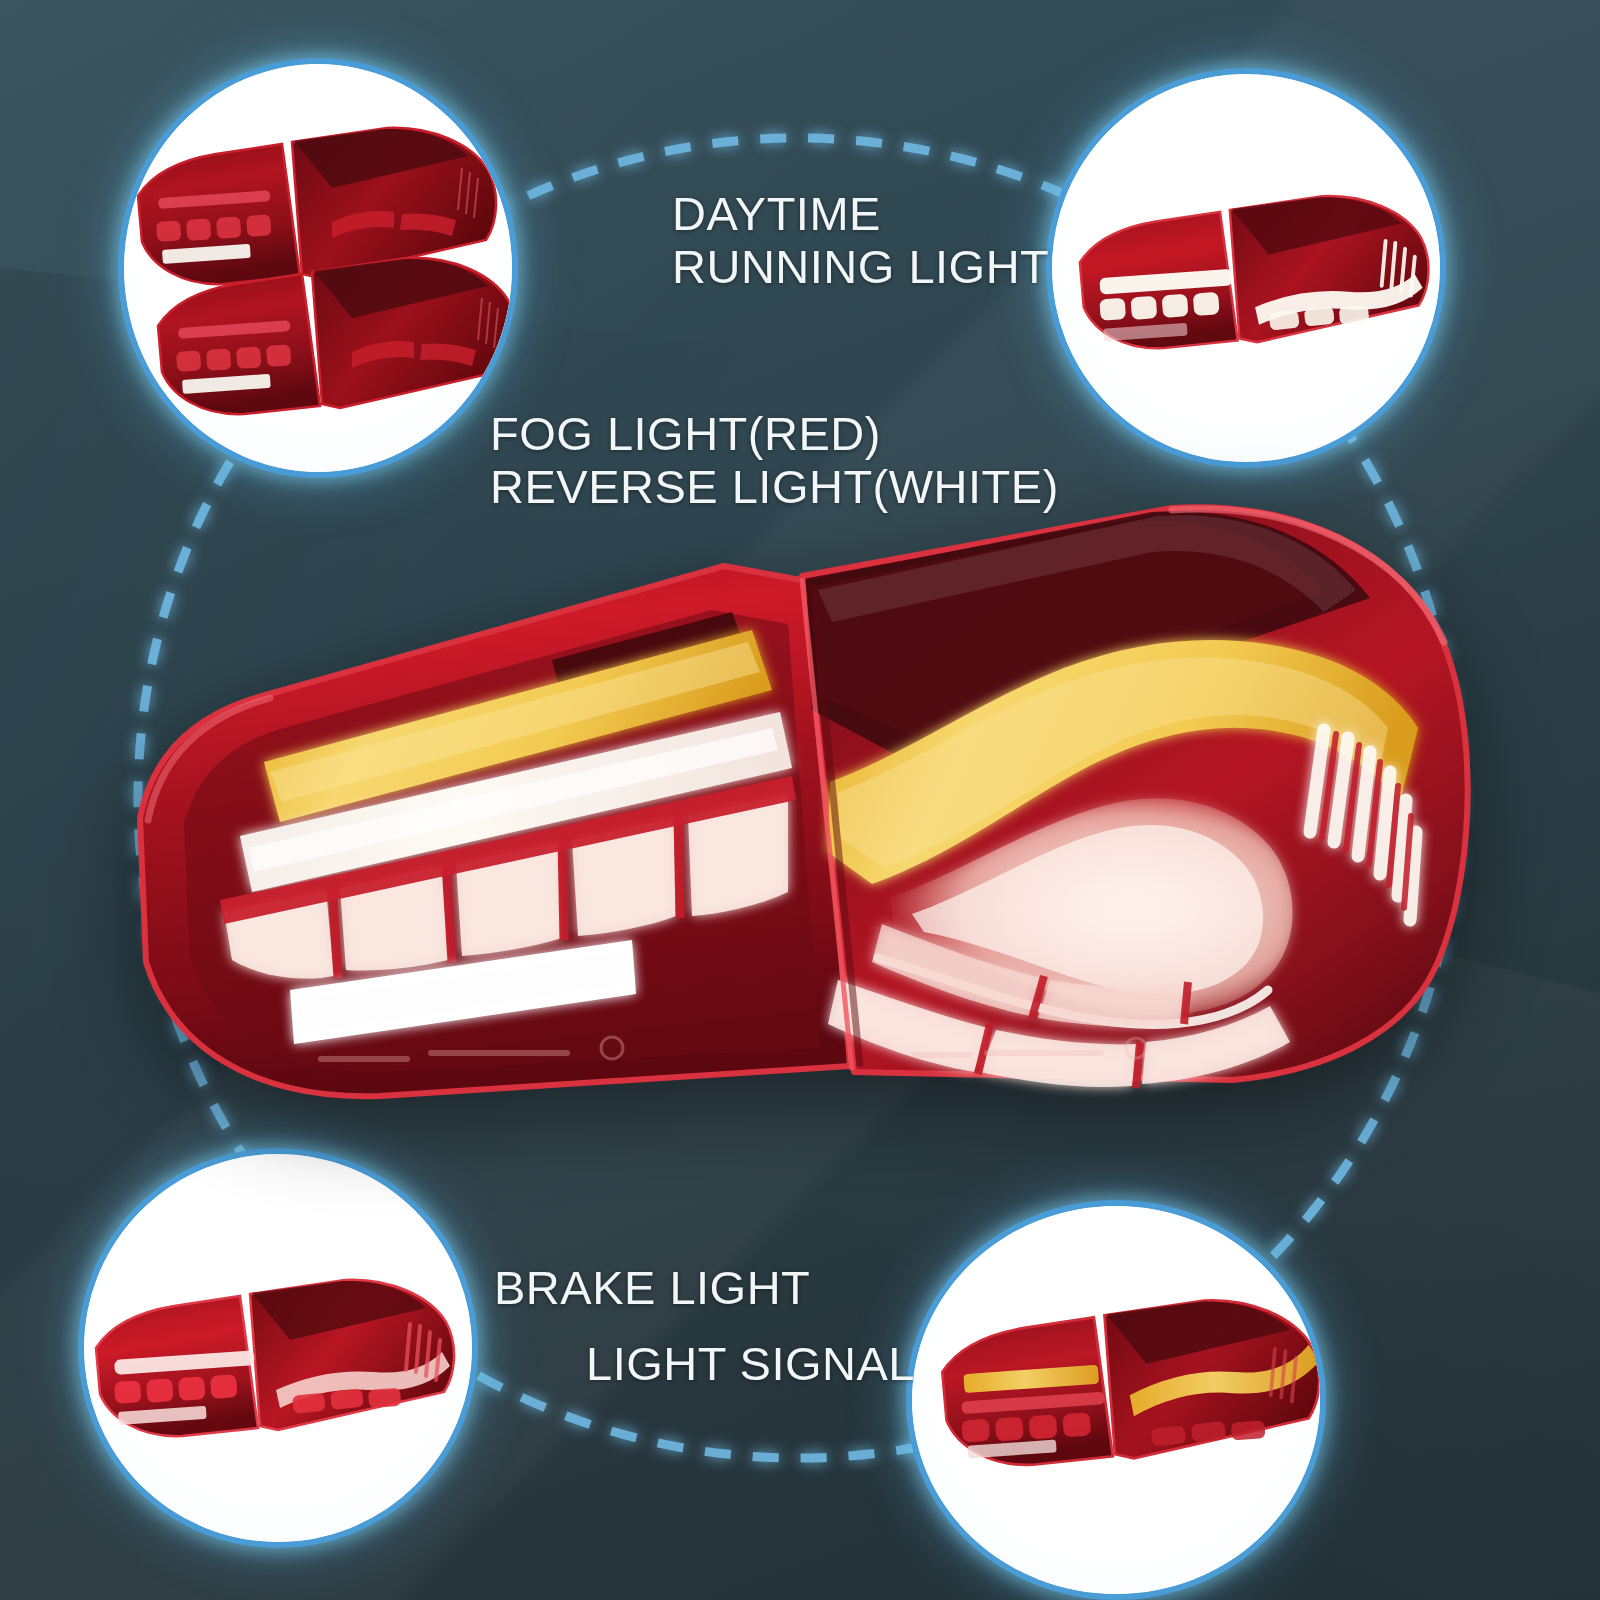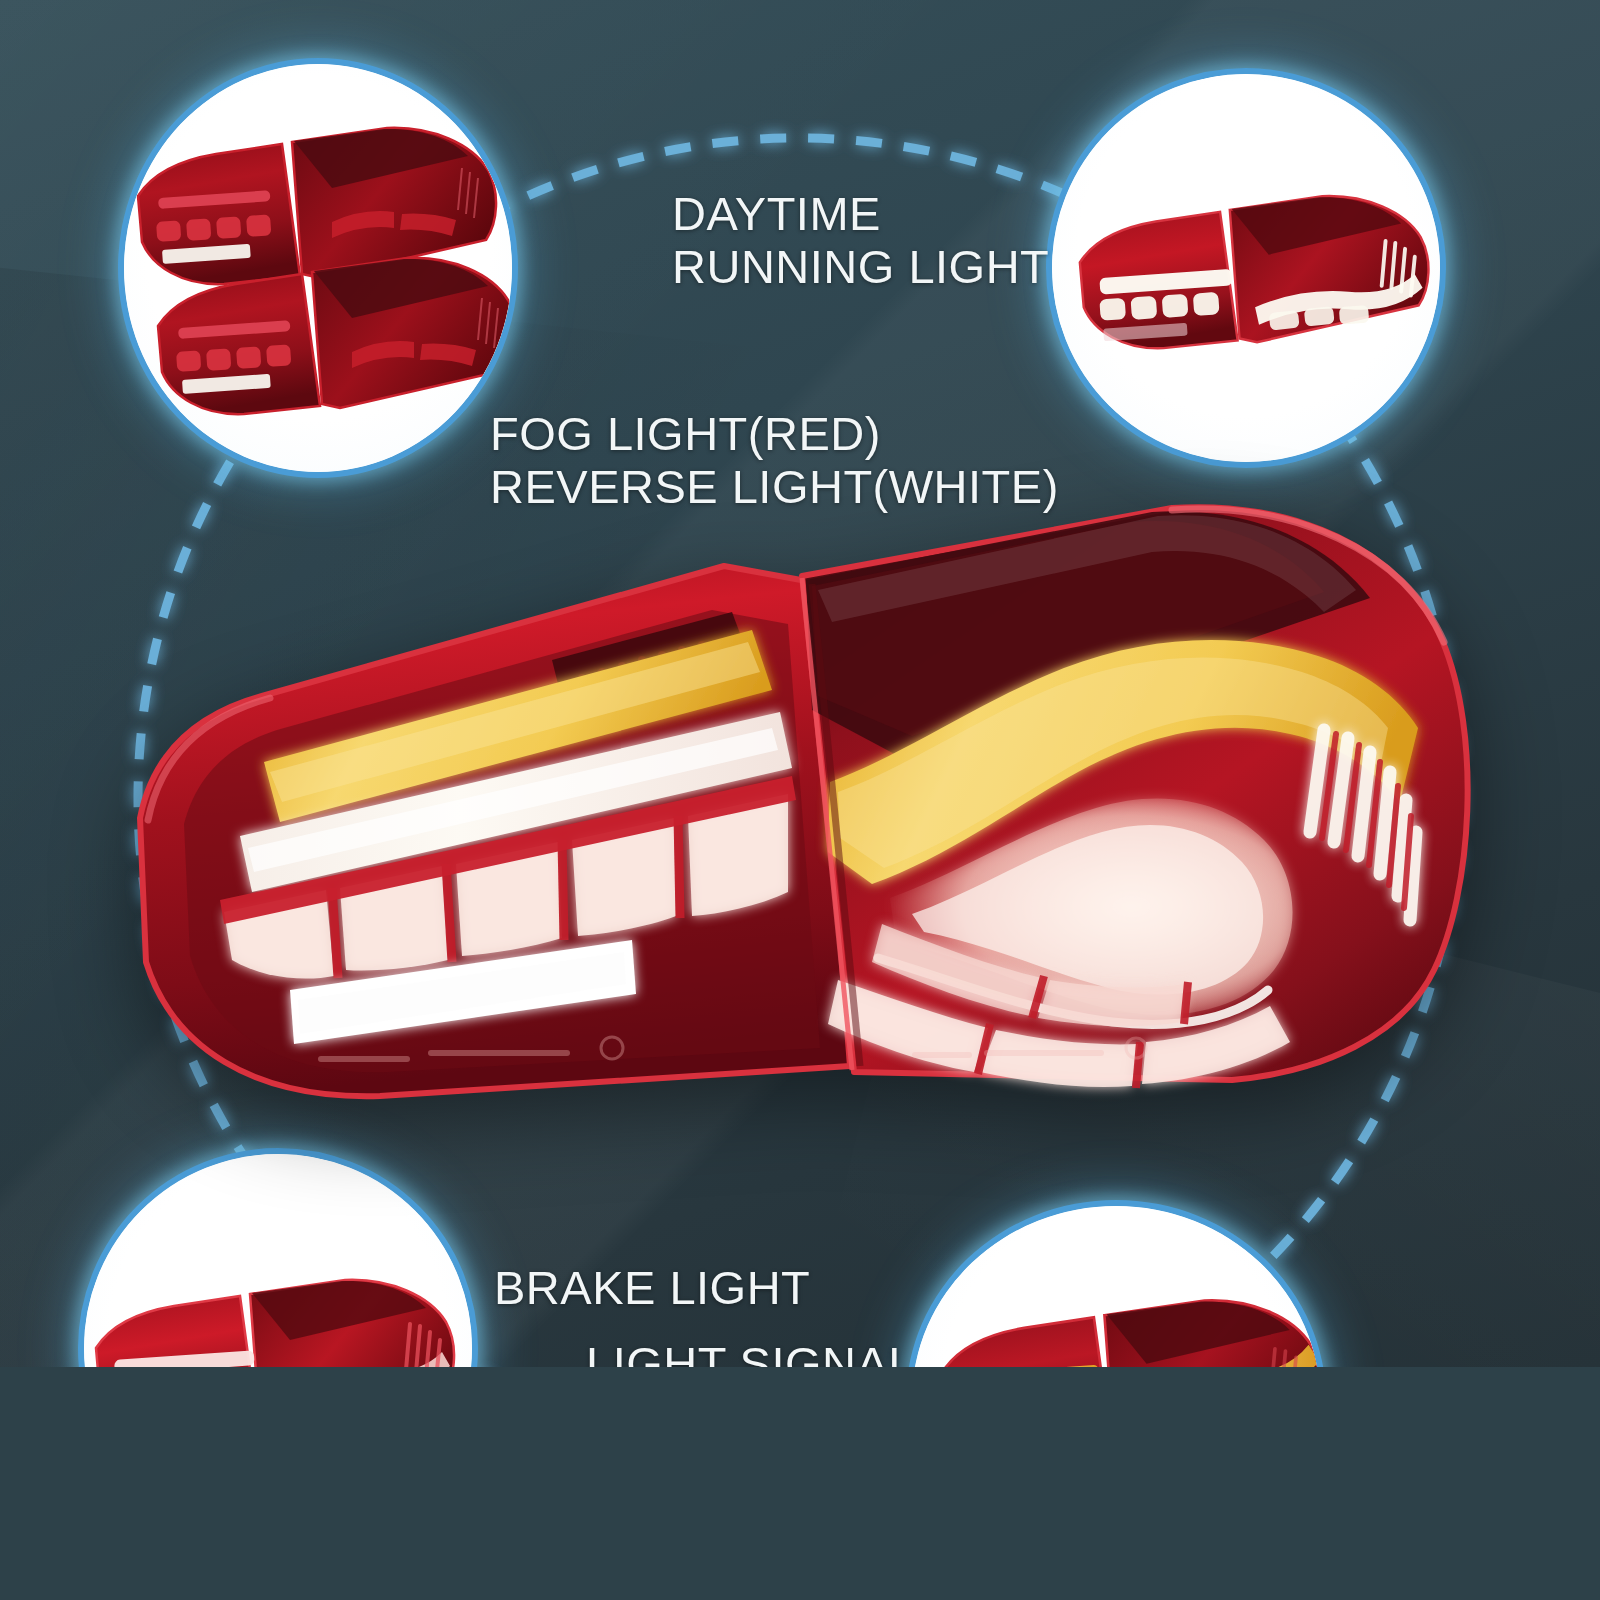--- a/index.html
+++ b/index.html
@@ -5,21 +5,21 @@
 <style>
   * { box-sizing: border-box; margin: 0; padding: 0; }
   html, body {
     width: 1600px; height: 1600px;
     overflow: hidden;
     background: #2d4149;
     font-family: "Liberation Sans", sans-serif;
   }
   #stage {
     position: relative;
-    width: 1600px; height: 1367px;
+    width: 1600px; height: 1600px;
     background:
       linear-gradient(135deg, rgba(255,255,255,0.00) 0%, rgba(255,255,255,0.00) 40%, rgba(255,255,255,0.035) 41%, rgba(255,255,255,0.035) 62%, rgba(255,255,255,0.00) 63%, rgba(255,255,255,0.00) 100%),
       linear-gradient(160deg, #36505a 0%, #2f4650 35%, #28373e 75%, #233036 100%);
     overflow: hidden;
   }
   
   .bg-band {
     position: absolute; pointer-events: none;
   }
   .band-a {

